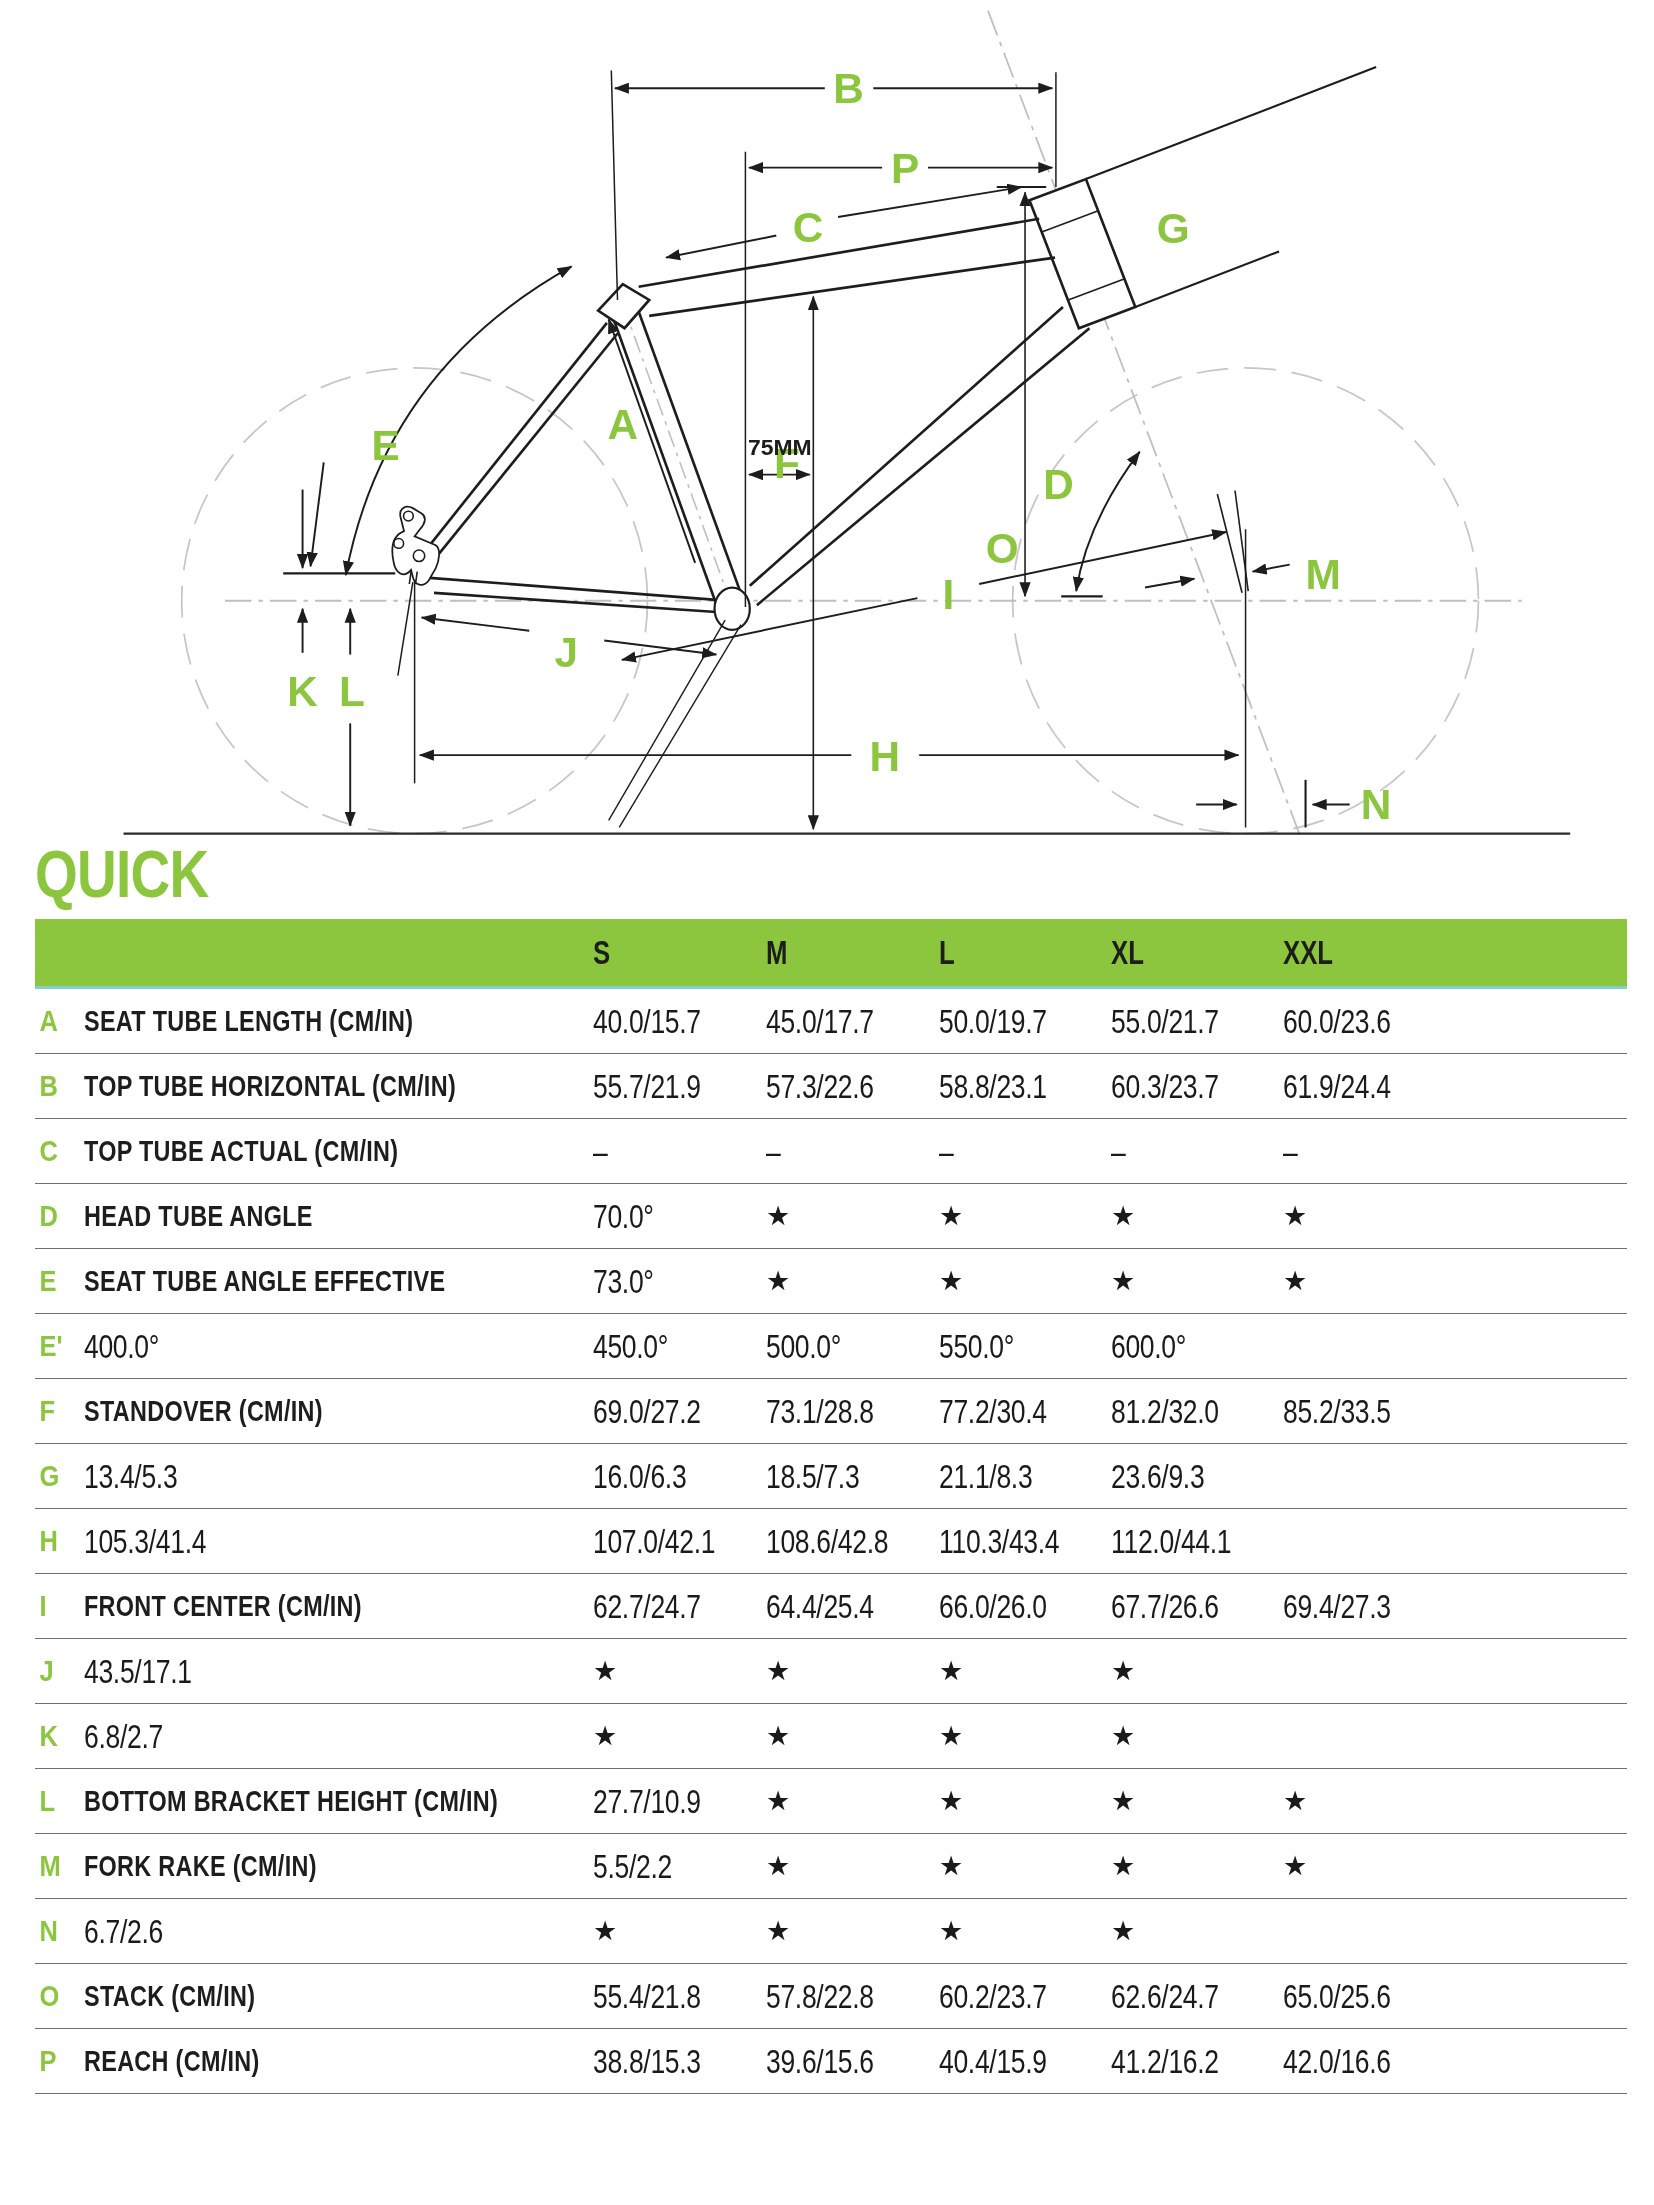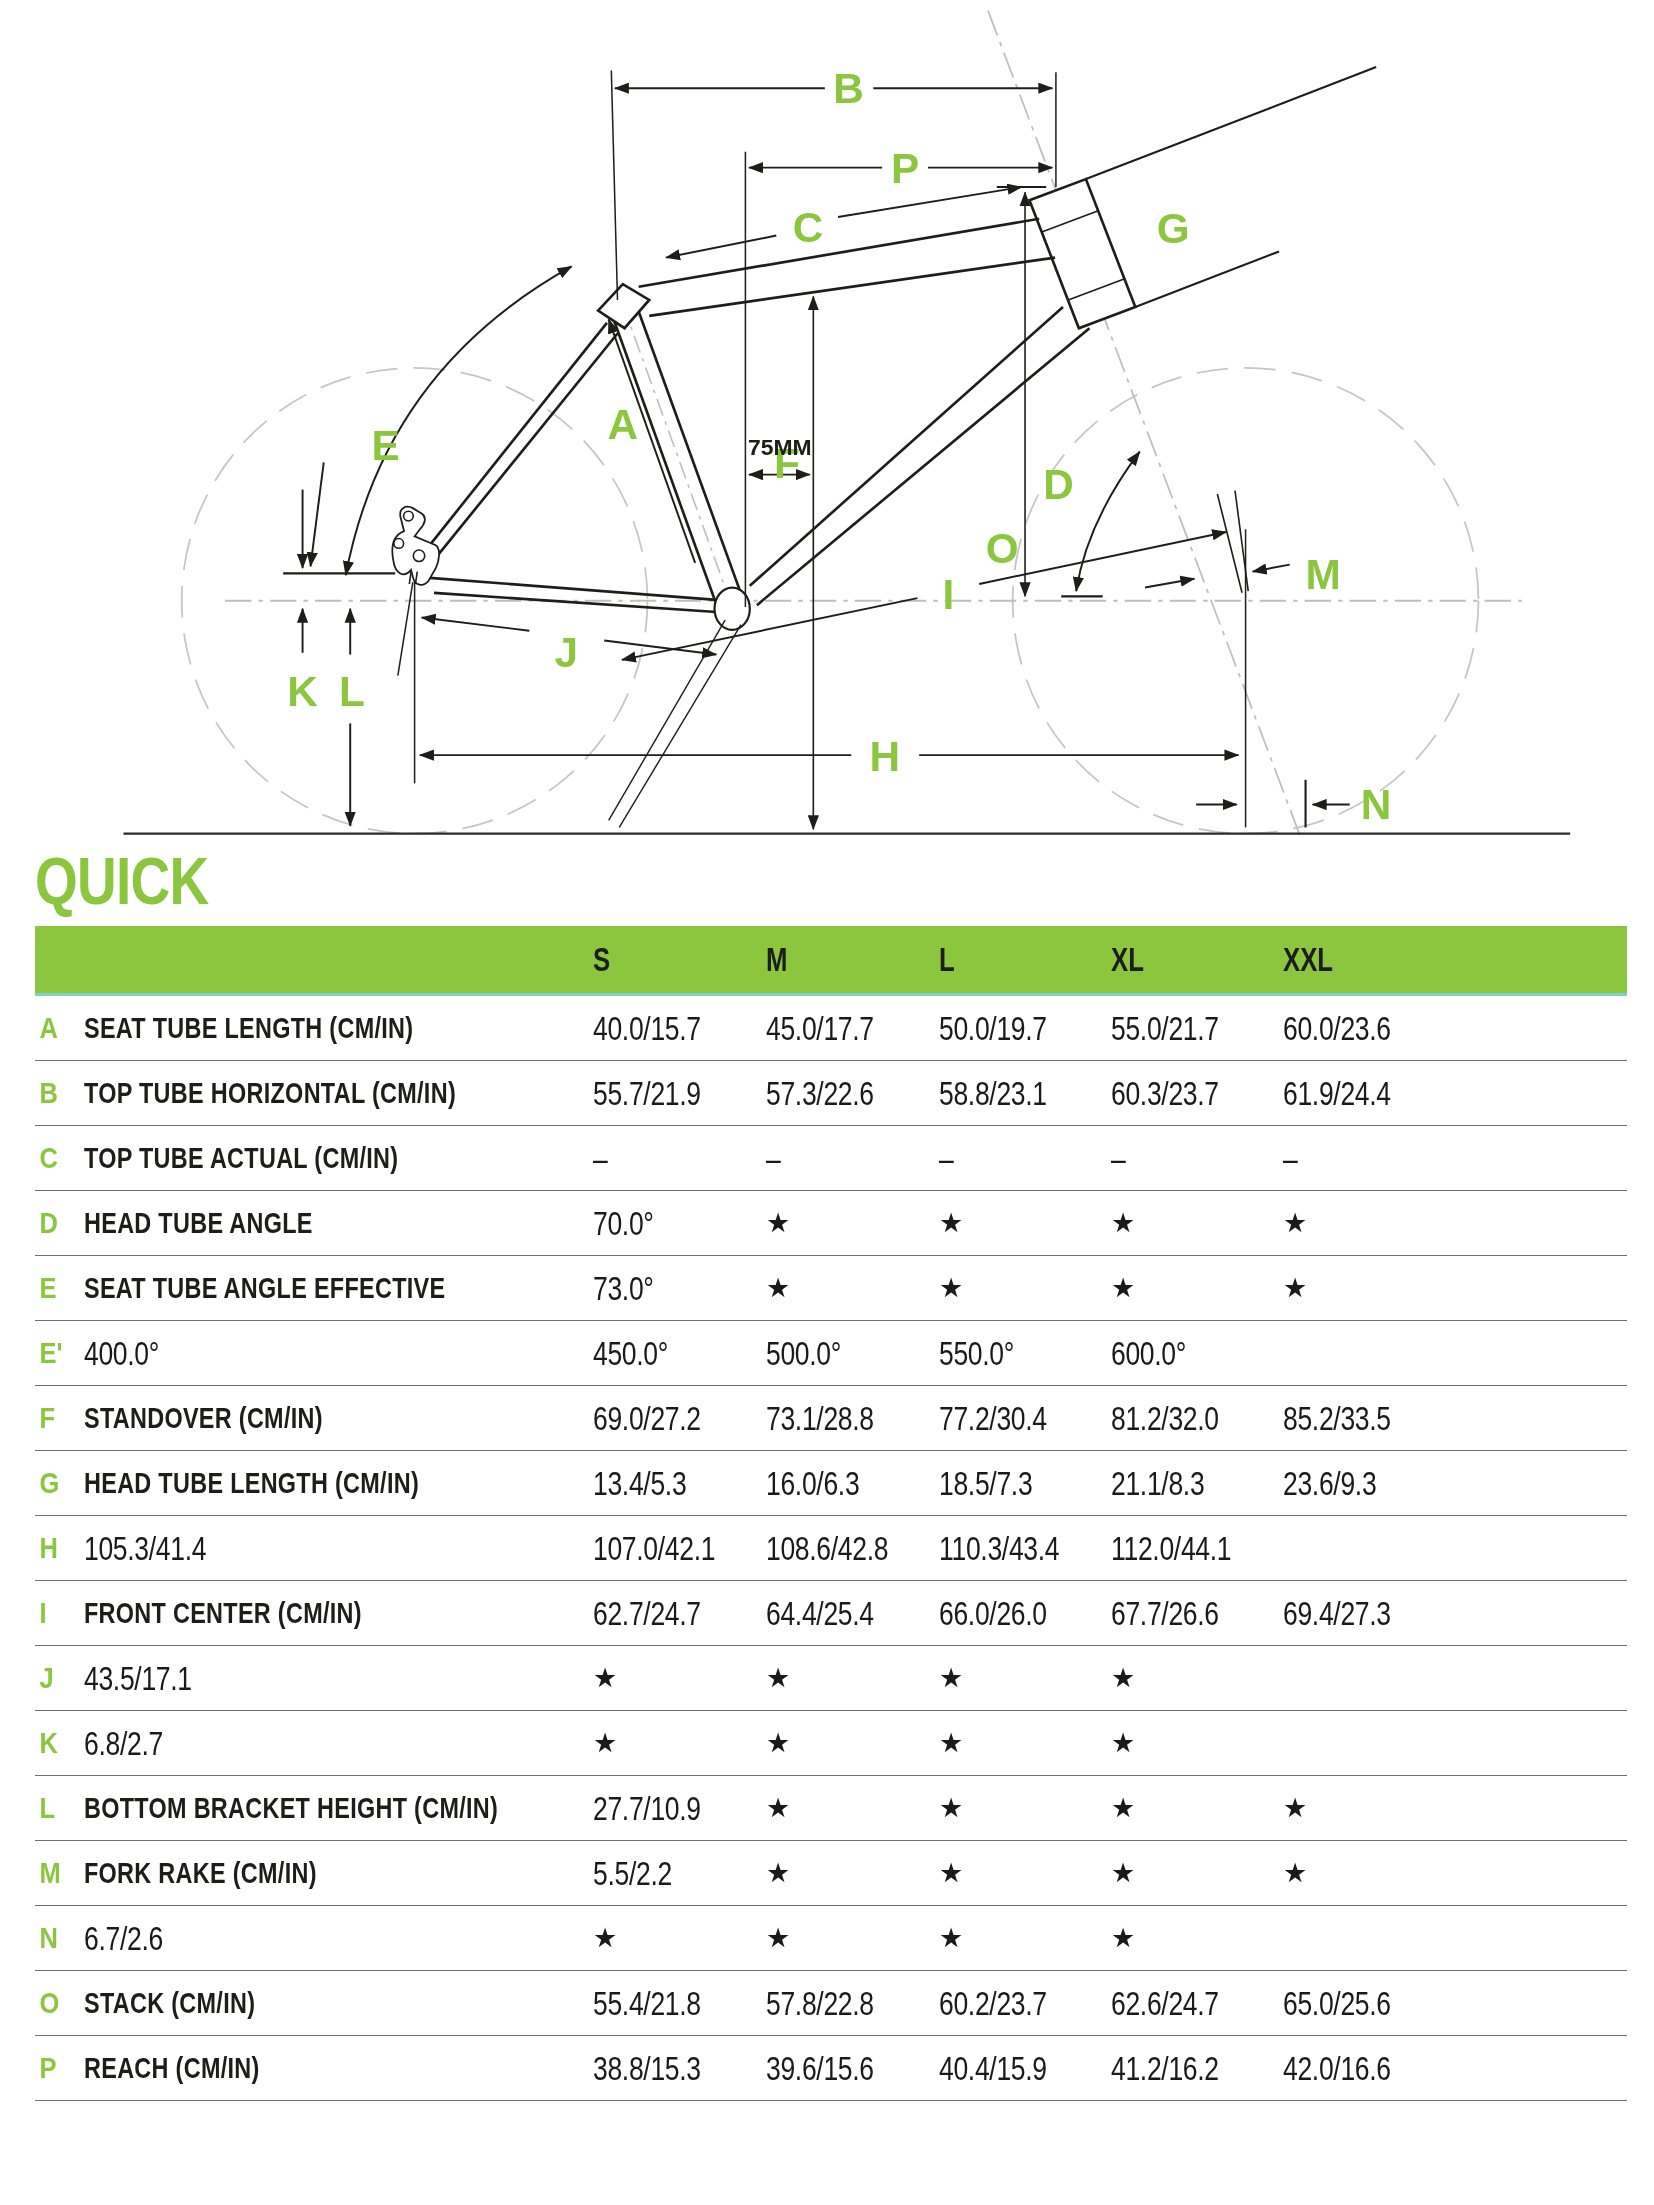--- a/index.html
+++ b/index.html
@@ -2,21 +2,21 @@
 <html style="font-size:14px"><head>
 <meta charset="utf-8">
 <style>
   html,body{margin:0;padding:0;background:#ffffff;}
   #page{position:relative;width:1654px;height:2206px;background:#fff;overflow:hidden;
         font-family:"Liberation Sans",sans-serif;color:#1d1d1b;}
   #figure{position:absolute;left:0;top:0;width:1654px;height:891px;}
   #figure svg{display:block;width:100%;height:100%;}
 
   
-  #spec{position:absolute;left:35px;top:840px;width:1592px;margin-top:7px;}
+  #spec{position:absolute;left:35px;top:840px;width:1592px;}
   .title{font-size:67px;font-weight:700;color:#8CC63F;line-height:1;margin:0 0 12.4px 0;
          display:inline-block;transform:scaleX(0.82);transform-origin:0 50%;letter-spacing:-0.9px;}
   .thead{display:grid;grid-template-columns:49px 509px 173px 173px 172px 172px 1fr;
          align-items:center;height:67px;background:#8CC63F;border-bottom:3.5px solid #7FD0C9;}
   .thead .hcell{font-size:33px;font-weight:700;color:#1d1d1b;white-space:nowrap;}
   .trow{display:grid;grid-template-columns:49px 509px 173px 173px 172px 172px 1fr;
         align-items:center;height:65px;border-bottom:1.8px solid #6f6f6f;box-sizing:border-box;}
   .cx{display:inline-block;transform:scaleX(0.78);transform-origin:0 50%;white-space:nowrap;}
   .letter .cx{font-size:30px;font-weight:700;color:#8CC63F;padding-left:5.3px;transform:scaleX(0.85);}
   .label .cx{font-size:30px;font-weight:700;color:#1d1d1b;letter-spacing:0.4px;}
@@ -249,21 +249,20 @@
     <span class="cell label"><span class="cx">STANDOVER (CM/IN)</span></span>
     <span class="cell val"><span class="cx">69.0/27.2</span></span>
     <span class="cell val"><span class="cx">73.1/28.8</span></span>
     <span class="cell val"><span class="cx">77.2/30.4</span></span>
     <span class="cell val"><span class="cx">81.2/32.0</span></span>
     <span class="cell val"><span class="cx">85.2/33.5</span></span>
   </div>
 
   <div class="trow">
     <span class="cell letter"><span class="cx">G</span></span>
-    <span class="cell label"><span class="cx">HEAD TUBE LENGTH (CM/IN)</span></span>
     <span class="cell val"><span class="cx">13.4/5.3</span></span>
     <span class="cell val"><span class="cx">16.0/6.3</span></span>
     <span class="cell val"><span class="cx">18.5/7.3</span></span>
     <span class="cell val"><span class="cx">21.1/8.3</span></span>
     <span class="cell val"><span class="cx">23.6/9.3</span></span>
   </div>
 
   <div class="trow">
     <span class="cell letter"><span class="cx">H</span></span>
     <span class="cell val"><span class="cx">105.3/41.4</span></span>

